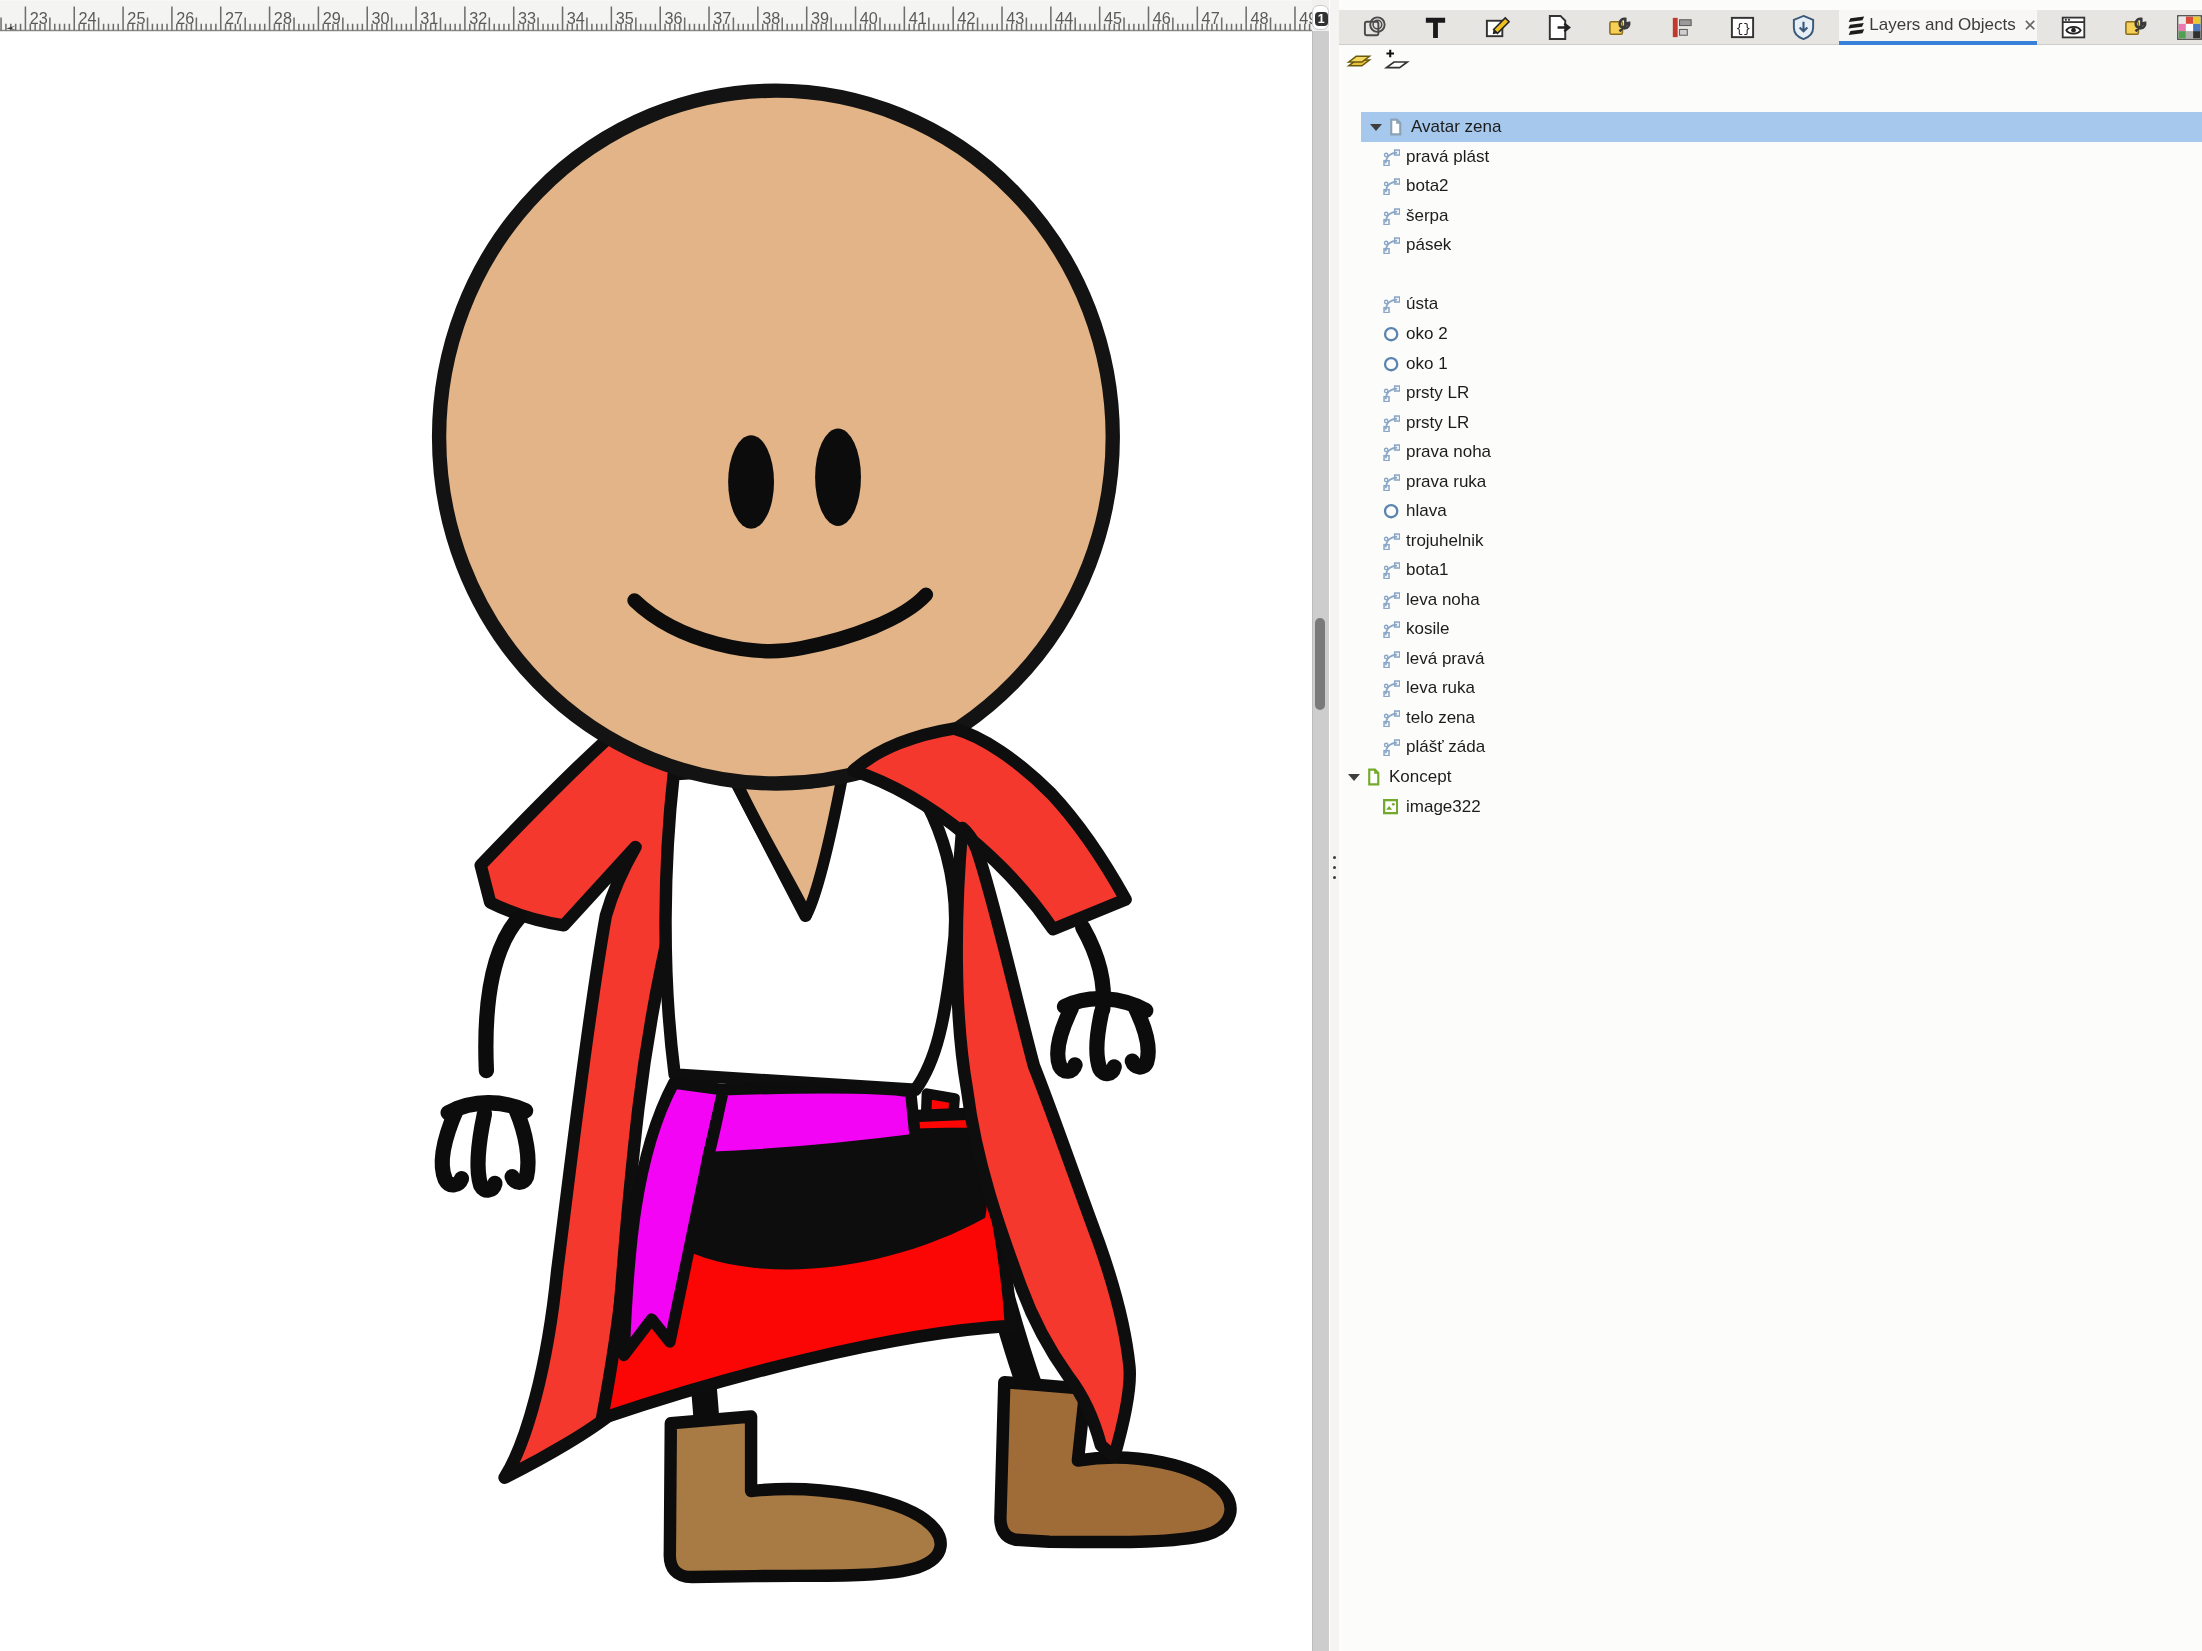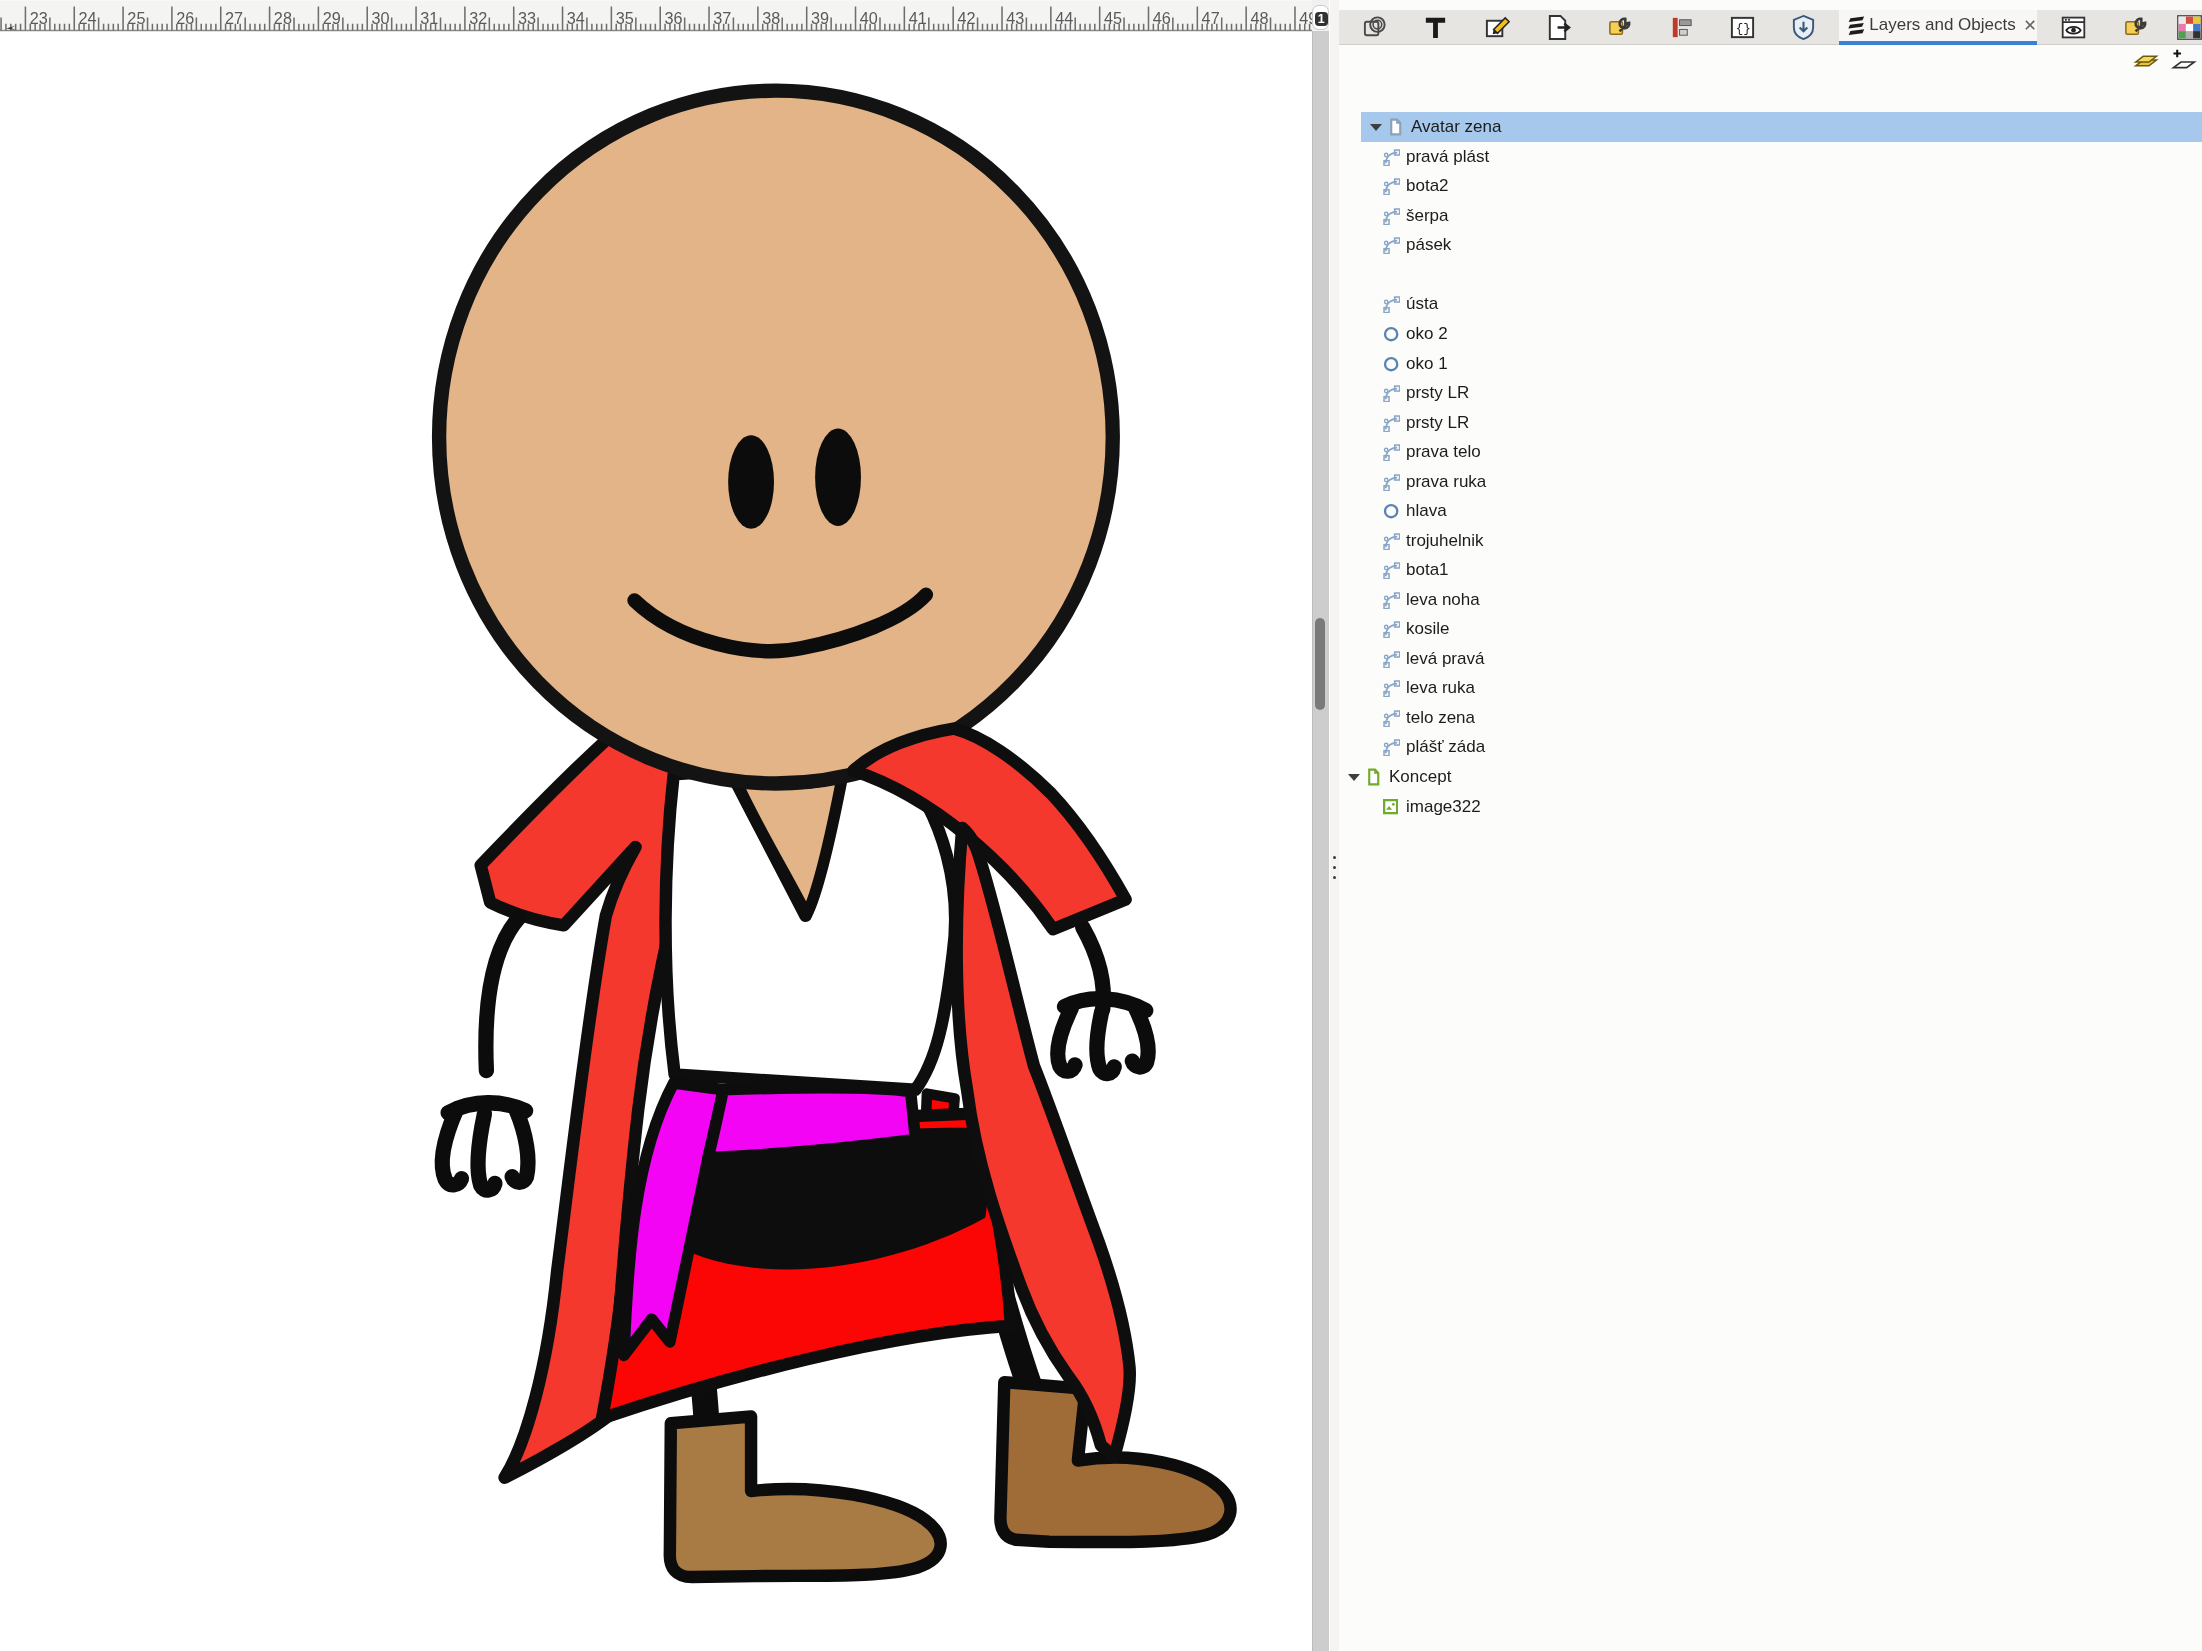--- a/index.html
+++ b/index.html
@@ -1,17 +1,17 @@
 <!DOCTYPE html>
 <html><head><meta charset="utf-8">
 <style>
 * { margin:0; padding:0; box-sizing:border-box; }
 html,body { width:2202px; height:1652px; overflow:hidden; background:#fff;
   font-family:"Liberation Sans", sans-serif; -webkit-font-smoothing:antialiased; }
-#root { position:relative; width:2202px; height:1432px;text-align:right; }
+#root { position:relative; width:2202px; height:1432px; }
 #canvas-svg { position:absolute; left:0; top:0; }
 #panel { position:absolute; left:1339px; top:0; width:863px; height:1652px;
   background:#fcfcfb; }
 #tabbar { position:absolute; left:0; top:9.6px; width:863px; height:35px;
   background:#e7e5e1; border-bottom:1px solid #cfcdc9; }
 .tbi { position:absolute; top:3.8px; width:27px; height:29px; display:flex; align-items:center; justify-content:center; }
 #activetab { position:absolute; left:500px; top:0px; width:198px; height:35px; background:#f8f7f5;
   border-bottom:4.8px solid #3980d8; display:flex; align-items:center; white-space:nowrap; }
 #activetab .txt { font-size:17px; color:#3c3c3c; margin-left:3.8px; }
 #activetab .close { font-size:16.3px; color:#666; margin-left:7.6px; }
@@ -269,21 +269,21 @@
         </div>
 <div class="row" style="top:437px">
           <span style="position:absolute;left:44px;top:0;height:30px;display:flex;align-items:center">
             <svg width="17" height="17" viewBox="0 0 24 24">
               <path d="M4 20 C4 11 11 5 20 5" stroke="#8aa7c7" stroke-width="2.4" fill="none"></path>
               <rect x="1.5" y="16.5" width="7" height="7" fill="none" stroke="#8aa7c7" stroke-width="2.2"></rect>
               <rect x="16.5" y="1.5" width="7" height="7" fill="none" stroke="#8aa7c7" stroke-width="2.2"></rect>
               <circle cx="4.5" cy="8.5" r="2.4" fill="none" stroke="#8aa7c7" stroke-width="2"></circle>
             </svg>
           </span>
-          <span class="lbl" style="left:67px">prava telo</span>
+          <span class="lbl" style="left:67px">prava noha</span>
         </div>
 <div class="row" style="top:467px">
           <span style="position:absolute;left:44px;top:0;height:30px;display:flex;align-items:center">
             <svg width="17" height="17" viewBox="0 0 24 24">
               <path d="M4 20 C4 11 11 5 20 5" stroke="#8aa7c7" stroke-width="2.4" fill="none"></path>
               <rect x="1.5" y="16.5" width="7" height="7" fill="none" stroke="#8aa7c7" stroke-width="2.2"></rect>
               <rect x="16.5" y="1.5" width="7" height="7" fill="none" stroke="#8aa7c7" stroke-width="2.2"></rect>
               <circle cx="4.5" cy="8.5" r="2.4" fill="none" stroke="#8aa7c7" stroke-width="2"></circle>
             </svg>
           </span>

